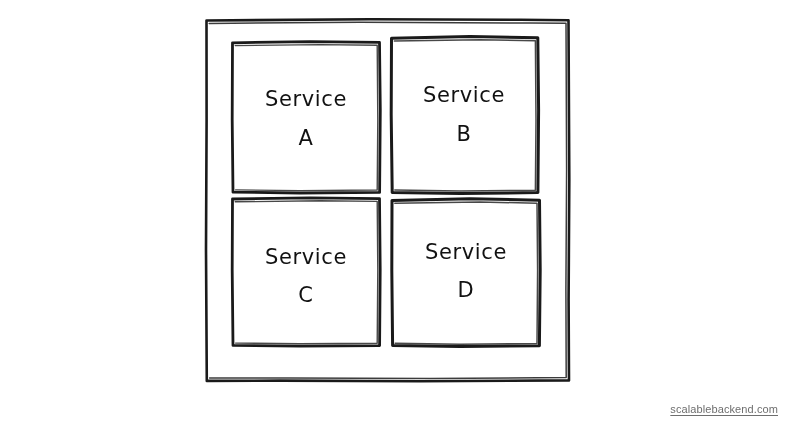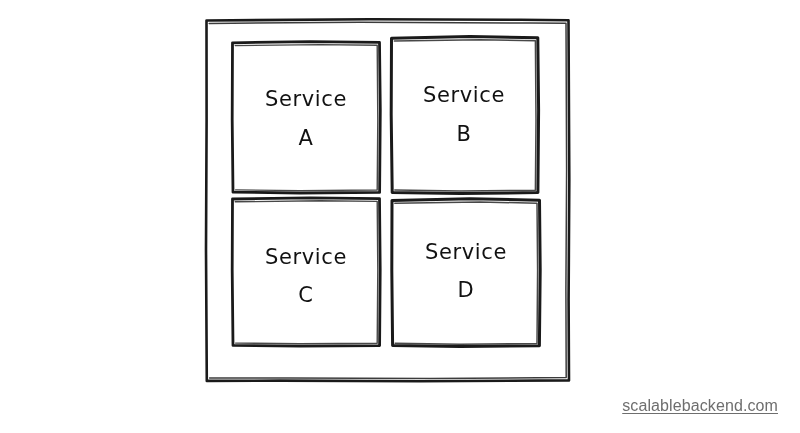--- a/index.html
+++ b/index.html
@@ -37,21 +37,21 @@
     text-anchor: middle;
     dominant-baseline: middle;
     letter-spacing: 0.6px;
   }
 
   .watermark {
     position: absolute;
     right: 22px;
     bottom: 18px;
     font-family: "Liberation Sans", sans-serif;
-    font-size: 16px;
+    font-size: 11px;
     color: #6e6e6e;
     text-decoration: underline;
     text-underline-offset: 2px;
     white-space: nowrap;
     letter-spacing: 0.1px;
   }
 </style>
 </head>
 <body>
 

